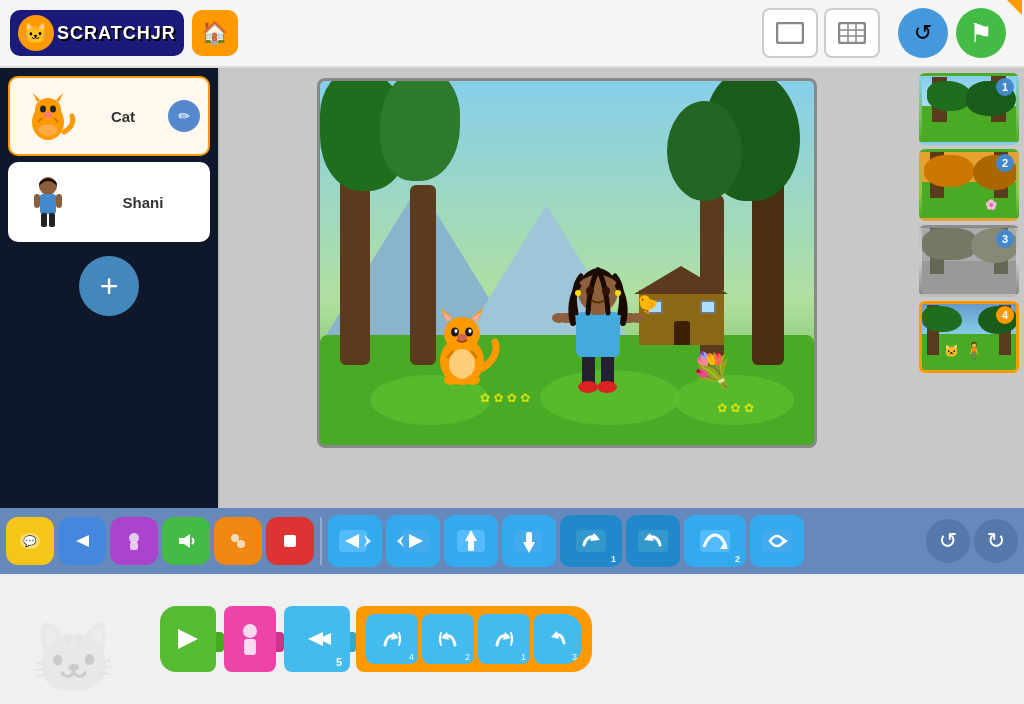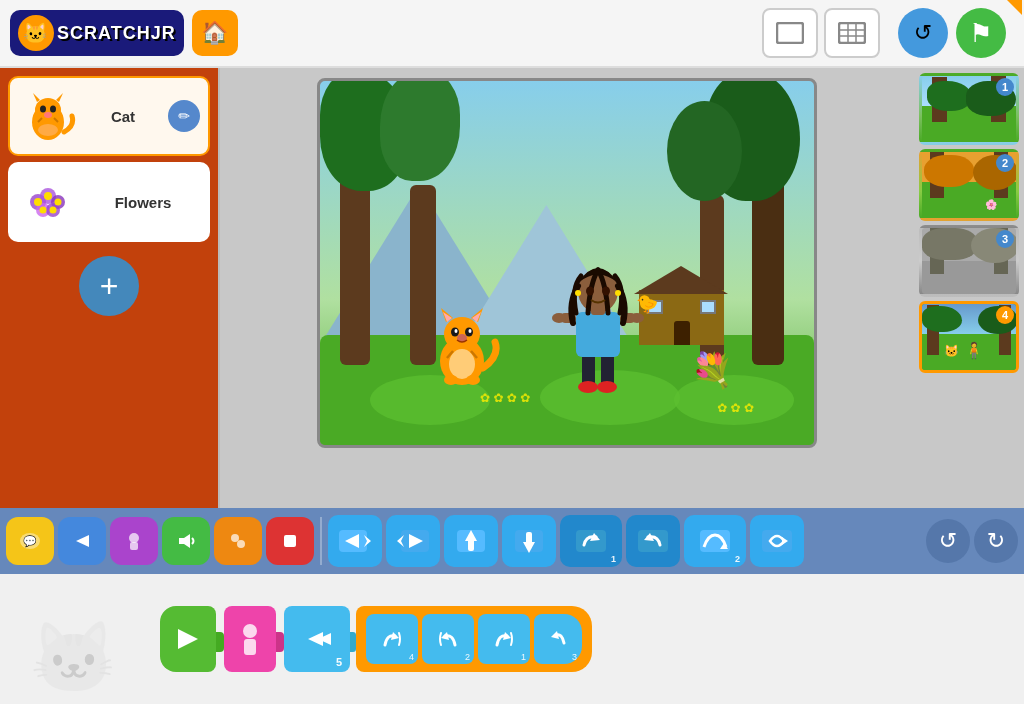--- a/index.html
+++ b/index.html
@@ -100,21 +100,21 @@
     
     .main-content {
       display: flex;
       flex: 1;
       overflow: hidden;
     }
 
     
     .left-panel {
       width: 220px;
-      background: #c2410c;
+      background: #0f172a;
       display: flex;
       flex-direction: column;
       padding: 8px;
       gap: 6px;
       border-right: 2px solid #bbb;
     }
     .sprite-item {
       background: white;
       border-radius: 10px;
       padding: 8px;
@@ -391,38 +391,36 @@
           <path d="M44 44 Q55 38 52 28" stroke="#ff9900" stroke-width="5" fill="none" stroke-linecap="round"></path>
 
           <line x1="22" y1="30" x2="18" y2="34" stroke="#cc7700" stroke-width="2"></line>
           <line x1="34" y1="30" x2="38" y2="34" stroke="#cc7700" stroke-width="2"></line>
         </svg>
       </div>
       <span class="sprite-label">Cat</span>
       <div class="edit-btn">✏</div>
     </div>
 
-
     <div class="sprite-item">
       <div class="sprite-thumb">
         <svg width="56" height="56" viewBox="0 0 56 56">
-          <circle cx="18" cy="28" r="8" fill="#9944cc" opacity="0.8"></circle>
-          <circle cx="28" cy="22" r="8" fill="#aa55dd" opacity="0.8"></circle>
-          <circle cx="38" cy="28" r="7" fill="#8833bb" opacity="0.8"></circle>
-          <circle cx="23" cy="36" r="7" fill="#cc66ee" opacity="0.8"></circle>
-          <circle cx="33" cy="36" r="7" fill="#9944cc" opacity="0.8"></circle>
-          <circle cx="18" cy="28" r="4" fill="#ffdd00"></circle>
-          <circle cx="28" cy="22" r="4" fill="#ffdd00"></circle>
-          <circle cx="38" cy="28" r="3.5" fill="#ffdd00"></circle>
-          <circle cx="23" cy="36" r="3.5" fill="#ffdd00"></circle>
-          <circle cx="33" cy="36" r="3.5" fill="#ffdd00"></circle>
-        </svg>
-      </div>
-      <span class="sprite-label">Flowers</span>
-    </div>
+          <circle cx="28" cy="12" r="9" fill="#8B5E3C"></circle>
+          <rect x="20" y="20" width="16" height="20" rx="3" fill="#4488cc"></rect>
+          <rect x="14" y="20" width="6" height="14" rx="3" fill="#8B5E3C"></rect>
+          <rect x="36" y="20" width="6" height="14" rx="3" fill="#8B5E3C"></rect>
+          <rect x="21" y="39" width="6" height="14" rx="2" fill="#222"></rect>
+          <rect x="29" y="39" width="6" height="14" rx="2" fill="#222"></rect>
+
+          <path d="M19 12 Q28 2 37 12 Q38 6 28 4 Q18 6 19 12Z" fill="#1a0a00"></path>
+        </svg>
+      </div>
+      <span class="sprite-label">Shani</span>
+    </div>
+
 
     <div style="display:flex; justify-content:center; margin-top:4px;">
       <button class="add-sprite-btn">+</button>
     </div>
   </div>
 
   <div class="stage-area">
     <div class="stage">
 
       <div style="position:absolute; bottom:100px; left:0; width:220px; height:160px; background:#8ab4cc; clip-path:polygon(0% 100%, 45% 0%, 90% 100%);"></div>

